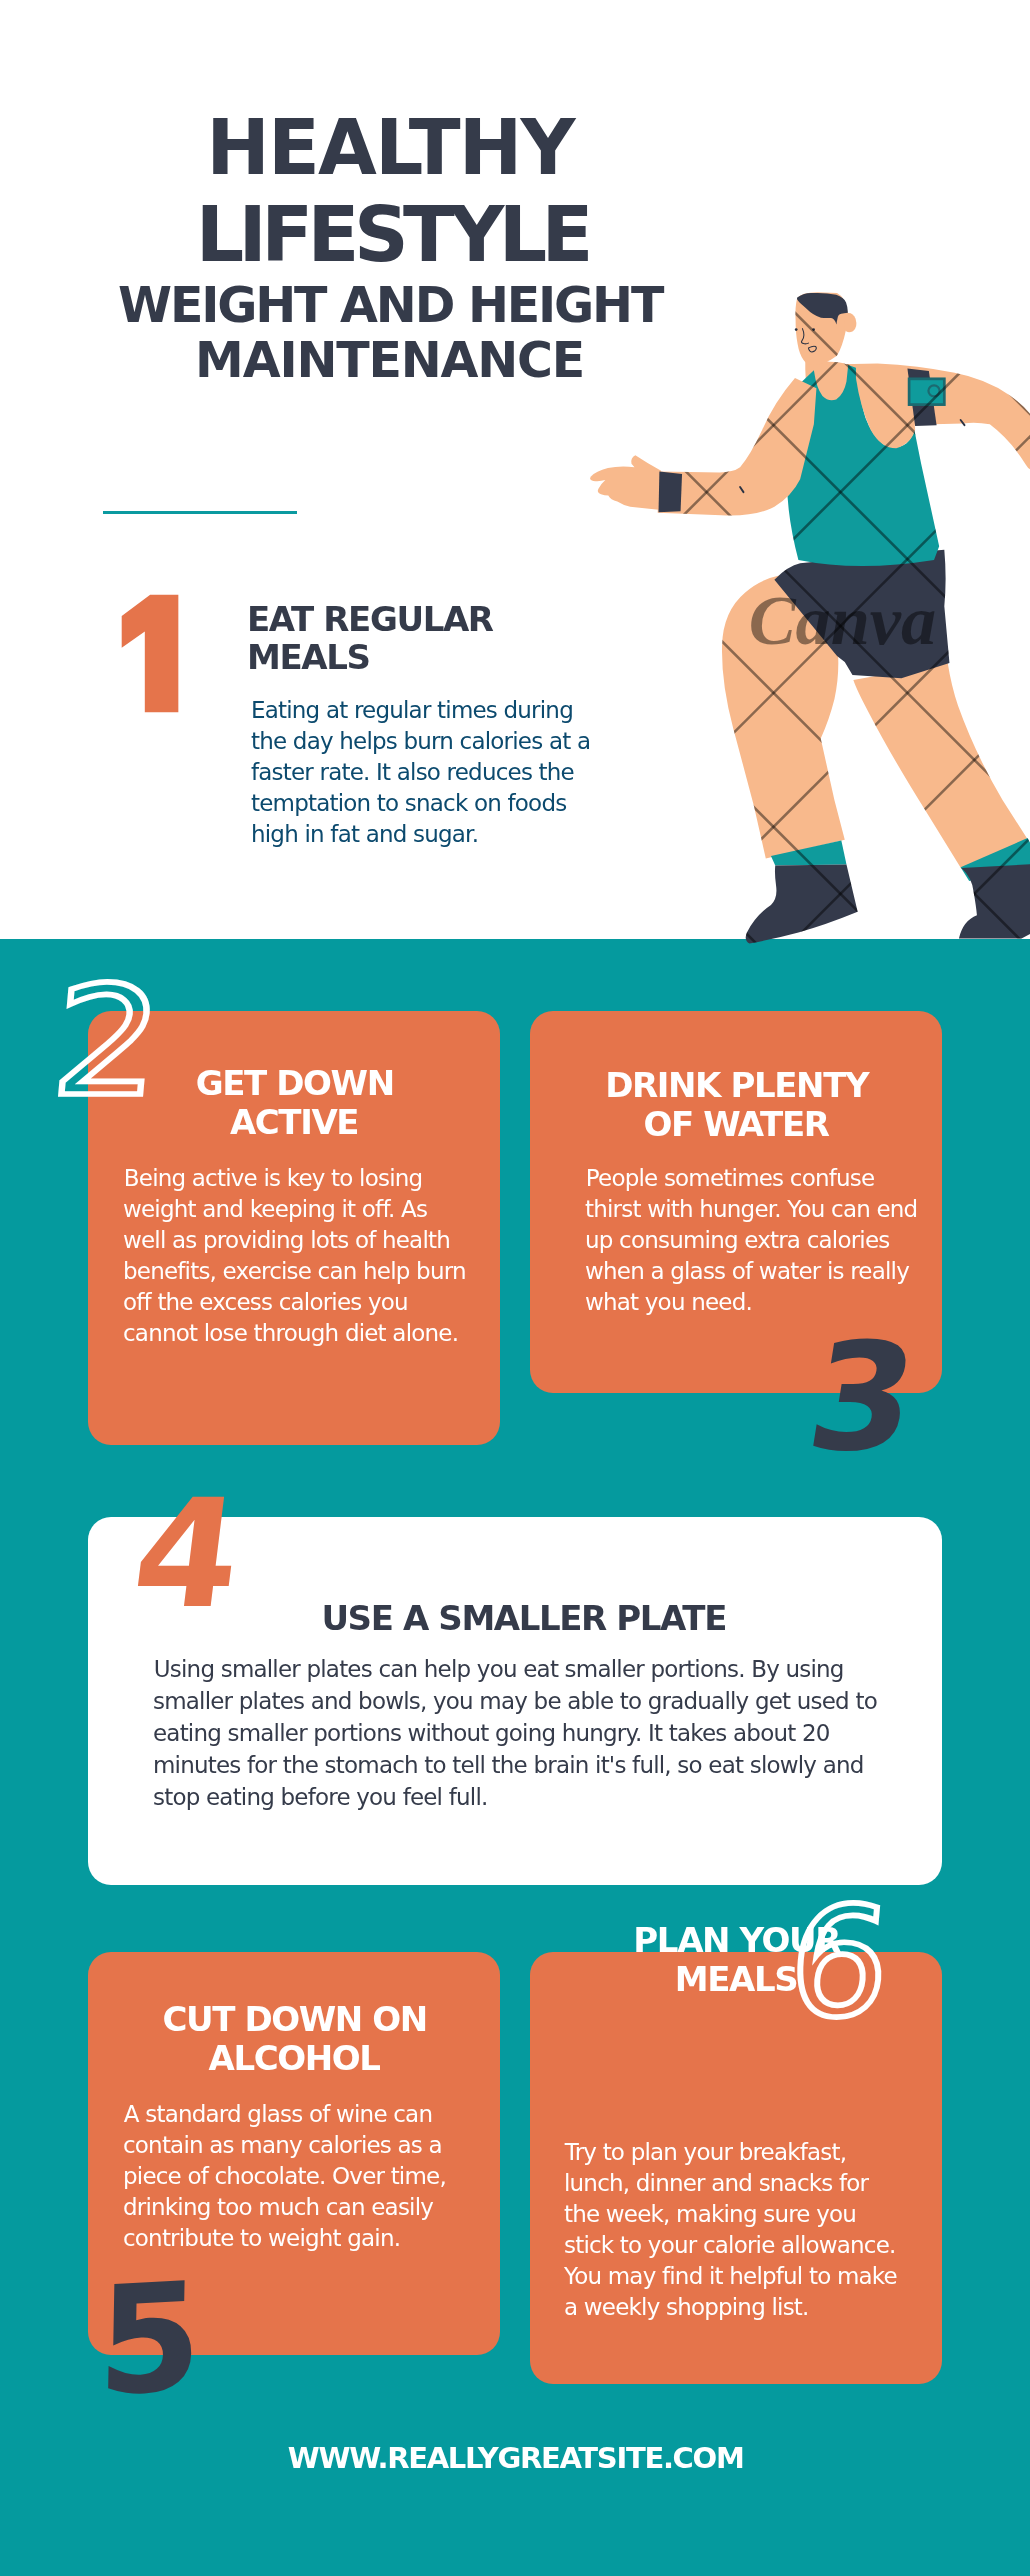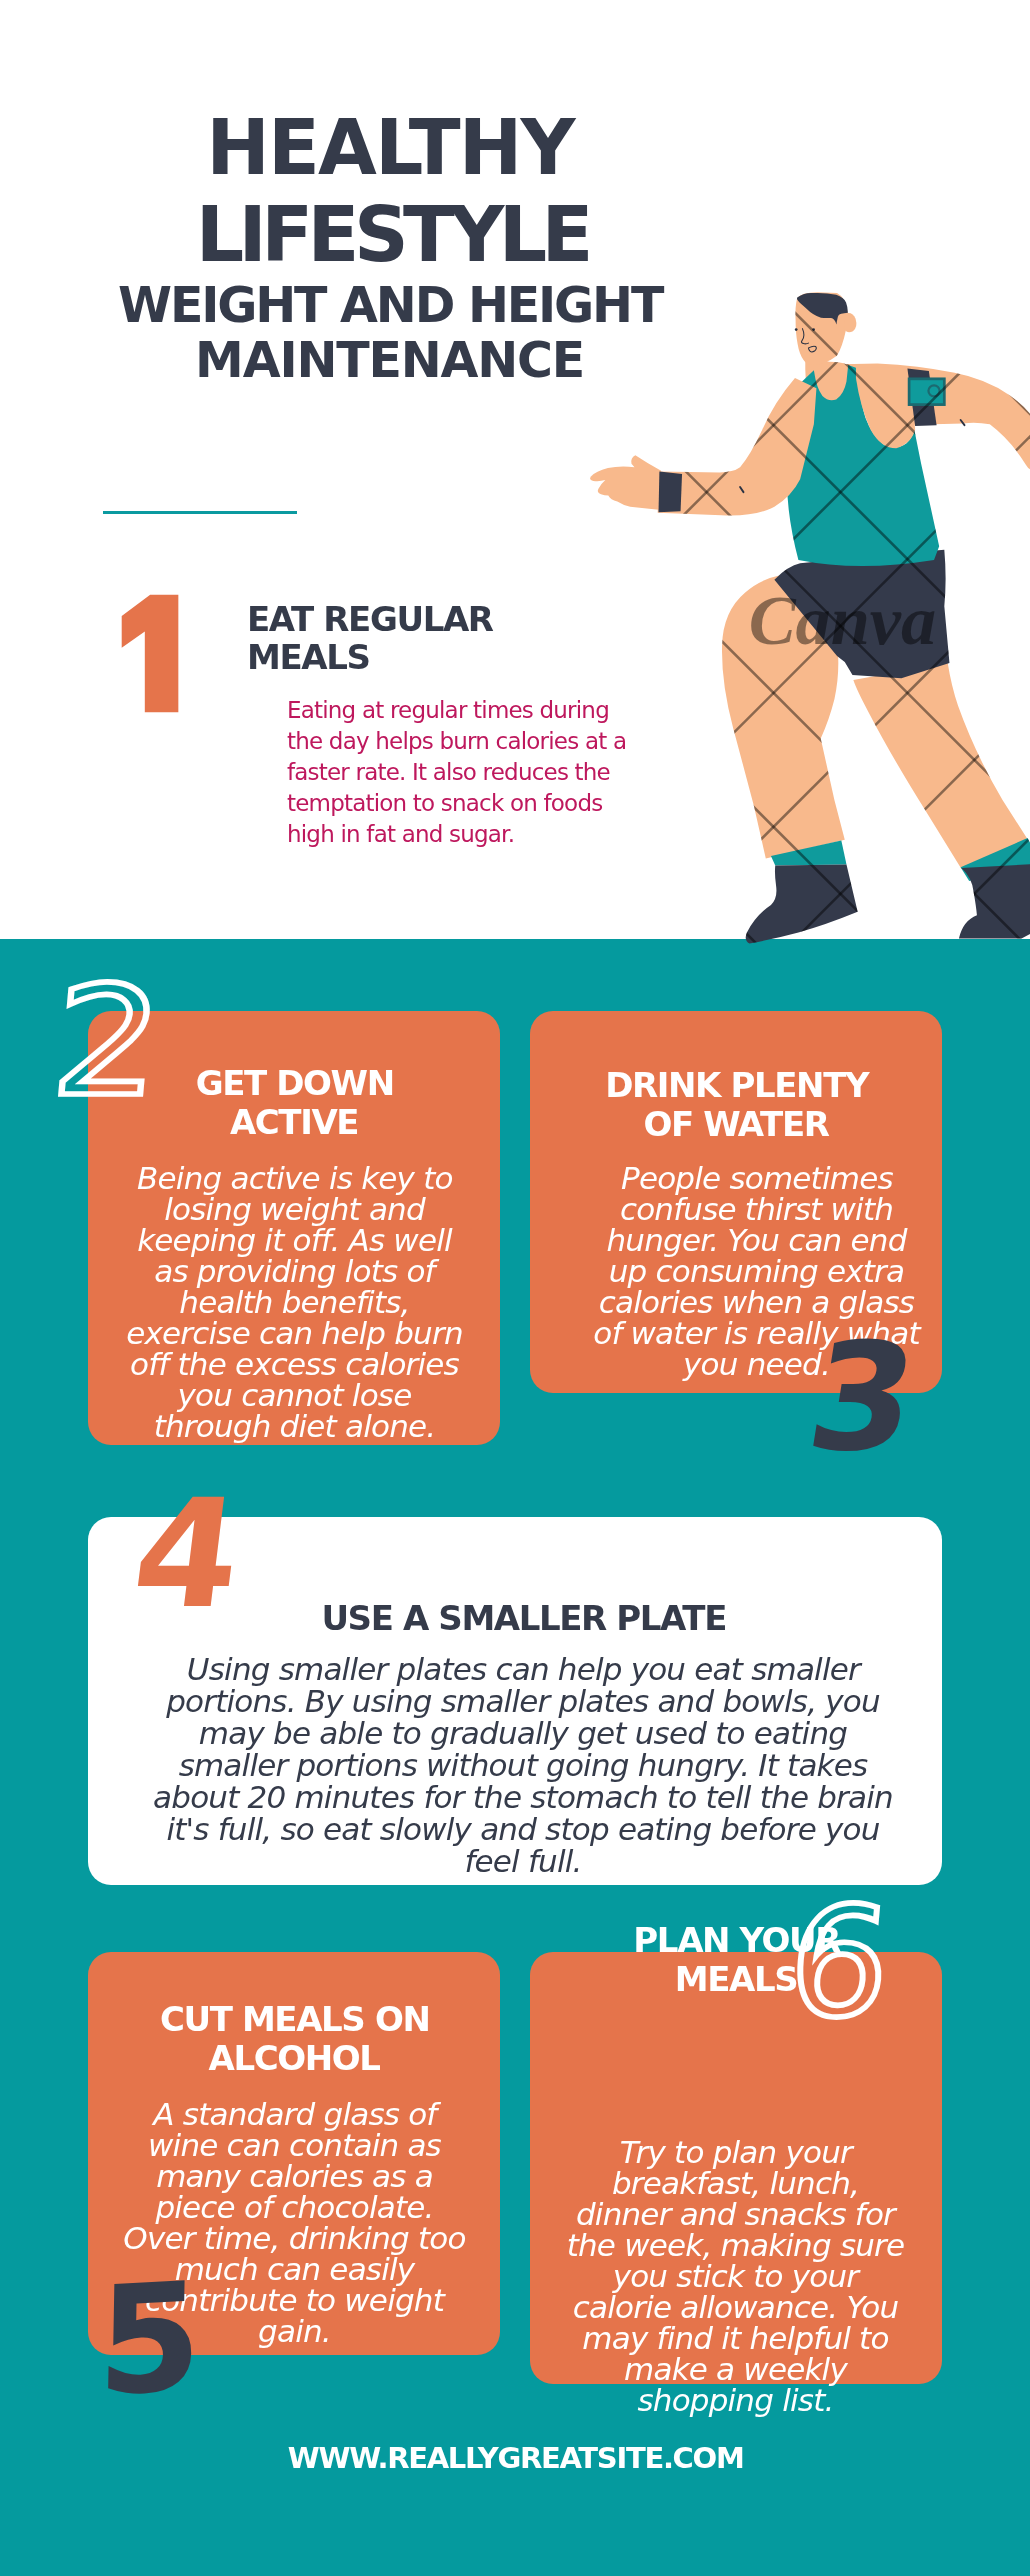--- a/index.html
+++ b/index.html
@@ -23,30 +23,30 @@
   #tl3{top:281px;font-size:49px;line-height:49px;letter-spacing:-2.2px;text-indent:2.2px;}
   #tl4{top:336px;font-size:49px;line-height:49px;letter-spacing:-1.2px;text-indent:1.2px;}
 
   
   #accent-rule{left:103px;top:511px;width:194px;height:2.6px;background:#0b9aa0;}
 
   
   #step1-num{left:116px;top:588px;width:69px;height:125px;}
   #step1-head{left:247px;top:600px;width:275px;color:#353b4a;font-size:34px;
               line-height:38px;font-weight:bold;letter-spacing:-1.4px;}
-  #step1-body{left:251px;top:695px;width:347px;color:#be185d;font-size:23px;
-              line-height:31px;letter-spacing:-0.8px;margin-left:36px;}
+  #step1-body{left:251px;top:695px;width:347px;color:#0c4a6e;font-size:23px;
+              line-height:31px;letter-spacing:-0.8px;}
 
   
   .card{border-radius:23px;}
   .card.orange{background:#e5744b;}
   .card.white{background:#ffffff;}
   .hd{text-align:center;font-weight:bold;letter-spacing:-1.4px;text-indent:1.4px;
       font-size:34px;line-height:39px;}
-  .bd{text-align:center;font-size:31px;line-height:31px;letter-spacing:-0.8px;text-indent:0.8px;font-style:italic;}
+  .bd{font-size:23px;line-height:31px;letter-spacing:-0.8px;text-indent:0.8px;}
   .ow{color:#ffffff;}
   .nv{color:#353b4a;padding-left:8px;}
 
   #card2{left:88px;top:1011px;width:412px;height:434px;}
   #c2h{left:88px;top:1064px;width:412px;}
   #c2b{left:123px;top:1163px;width:343px;line-height:31px;}
 
   #card3{left:530px;top:1011px;width:412px;height:382px;}
   #c3h{left:530px;top:1066px;width:412px;}
   #c3b{left:585px;top:1163px;width:343px;line-height:31px;}
@@ -296,21 +296,21 @@
 
   <div class="abs card orange" id="card3"></div>
   <div class="abs hd ow" id="c3h"><span>DRINK PLENTY</span><br><span>OF WATER</span></div>
   <div class="abs bd ow" id="c3b">People sometimes confuse thirst with hunger. You can end up consuming extra calories when a glass of water is really what you need.</div>
 
   <div class="abs card white" id="card4"></div>
   <div class="abs hd nv" id="c4h"><span>USE A SMALLER PLATE</span></div>
   <div class="abs bd nv" id="c4b">Using smaller plates can help you eat smaller portions. By using smaller plates and bowls, you may be able to gradually get used to eating smaller portions without going hungry. It takes about 20 minutes for the stomach to tell the brain it's full, so eat slowly and stop eating before you feel full.</div>
 
   <div class="abs card orange" id="card5"></div>
-  <div class="abs hd ow" id="c5h"><span>CUT MEALS ON</span><br><span>ALCOHOL</span></div>
+  <div class="abs hd ow" id="c5h"><span>CUT DOWN ON</span><br><span>ALCOHOL</span></div>
   <div class="abs bd ow" id="c5b">A standard glass of wine can contain as many calories as a piece of chocolate. Over time, drinking too much can easily contribute to weight gain.</div>
 
   <div class="abs card orange" id="card6"></div>
   <div class="abs hd ow" id="c6h"><span>PLAN YOUR</span><br><span>MEALS</span></div>
   <div class="abs bd ow" id="c6b">Try to plan your breakfast, lunch, dinner and snacks for the week, making sure you stick to your calorie allowance. You may find it helpful to make a weekly shopping list.</div>
 
   <div class="abs num-outline" id="num2">2</div>
   <div class="abs num-solid" id="num3">3</div>
   <div class="abs num-solid" id="num4">4</div>
   <div class="abs num-solid" id="num5">5</div>

